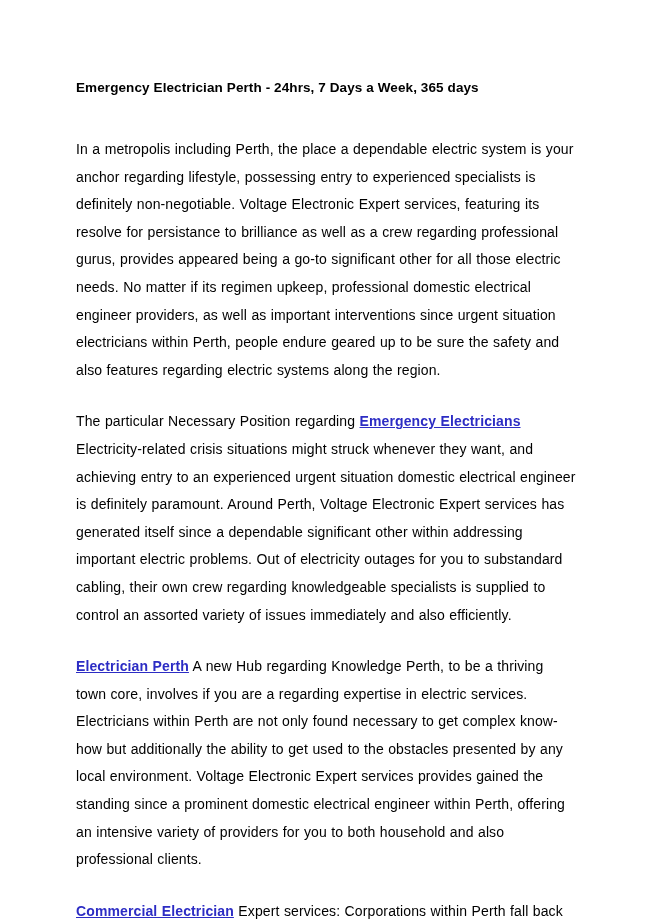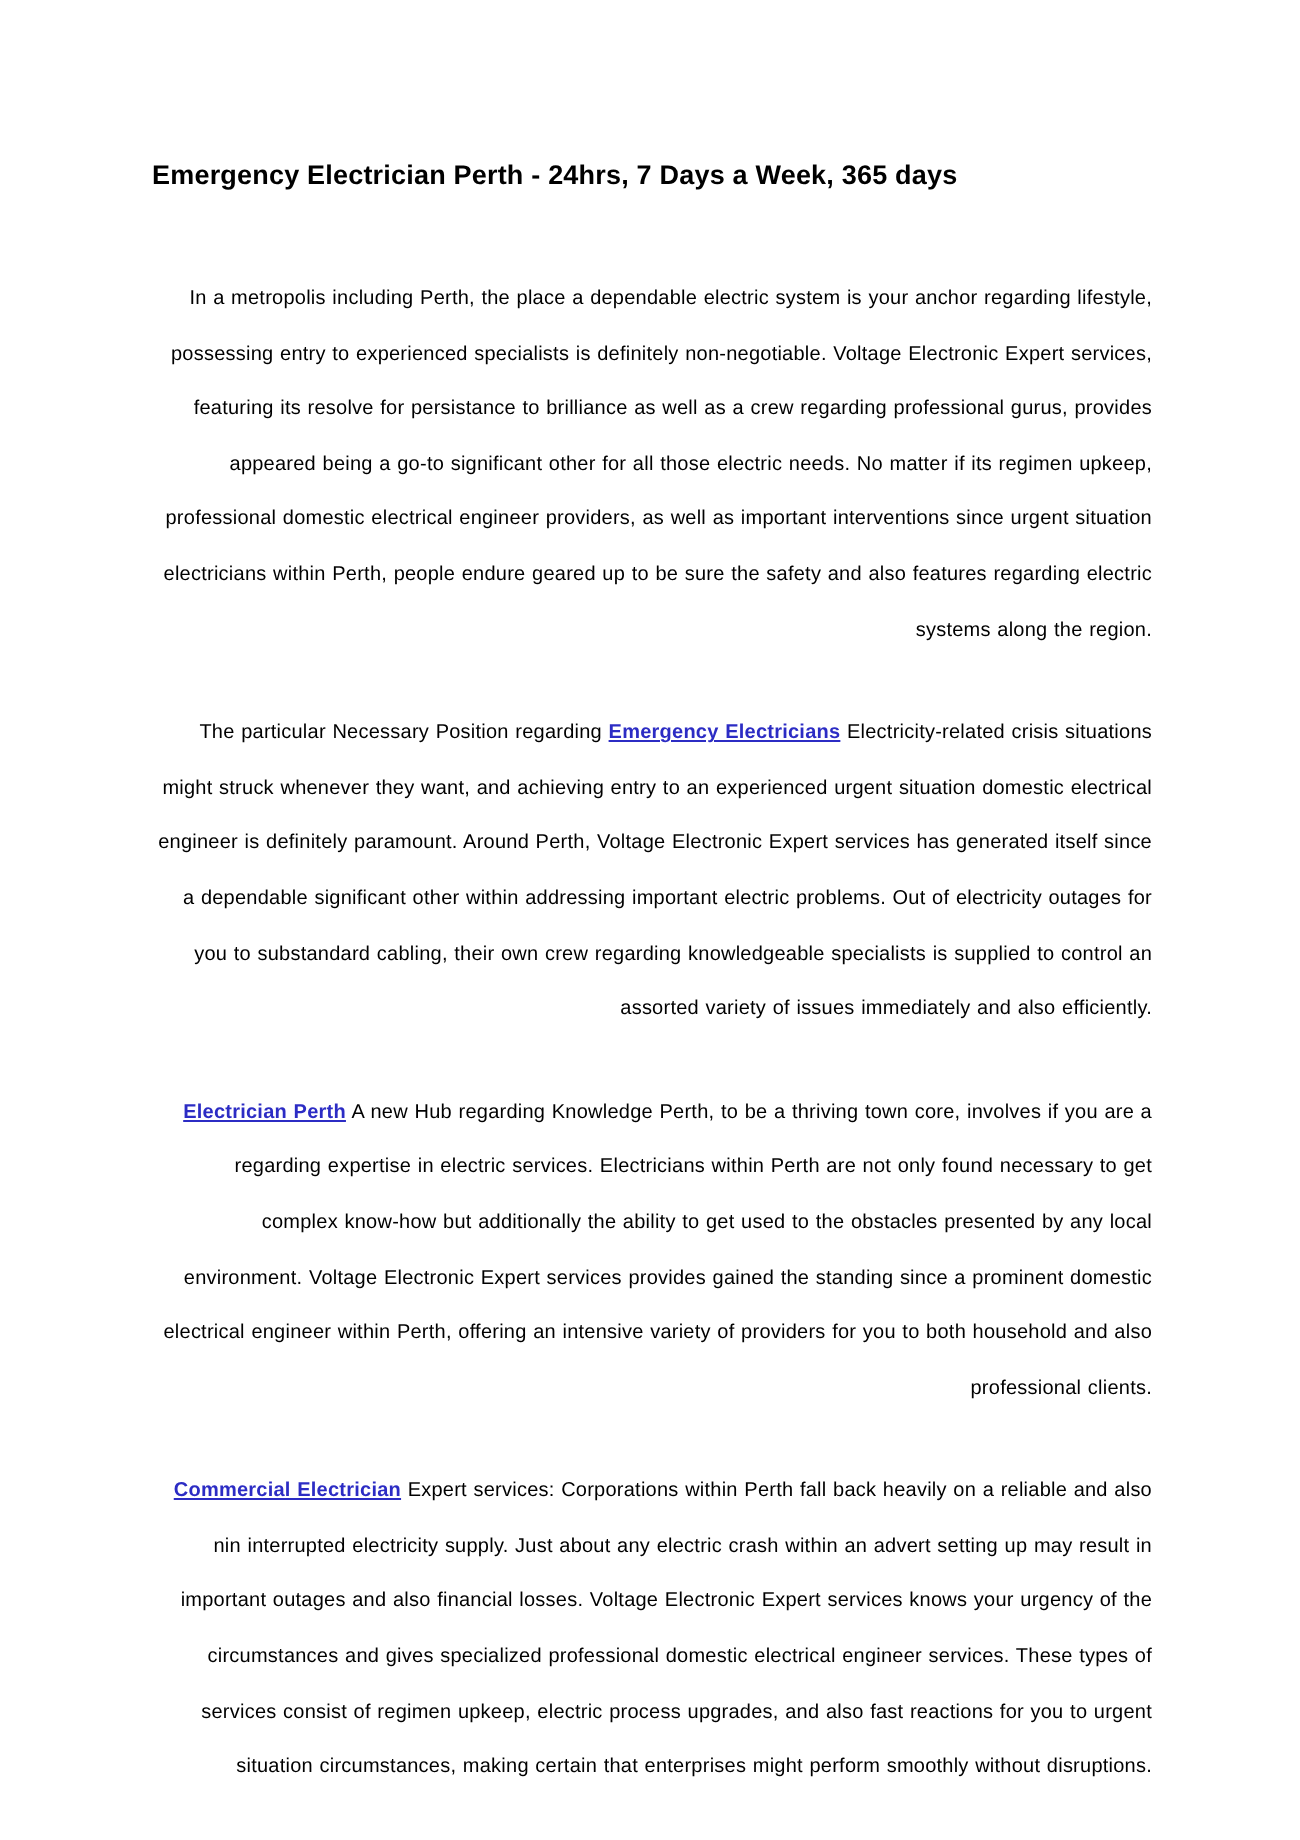--- a/index.html
+++ b/index.html
@@ -36,26 +36,26 @@
     font-size: 13.5px;
     font-weight: bold;
     line-height: 20px;
     letter-spacing: 0.1px;
     color: #000000;
     margin: 0 0 38px 0;
     white-space: nowrap;
   }
 
   .para {
-    font-size: 10px;
+    font-size: 14px;
     line-height: 27.6px;
     letter-spacing: 0.12px;
     color: #000000;
     margin: 0 0 24px 0;
-    text-align: right;
+    text-align: left;
     word-spacing: 0.4px;
   }
 
   .para:last-child {
     margin-bottom: 0;
   }
 
   .doc-link {
     color: #2c2cc4;
     font-weight: bold;

